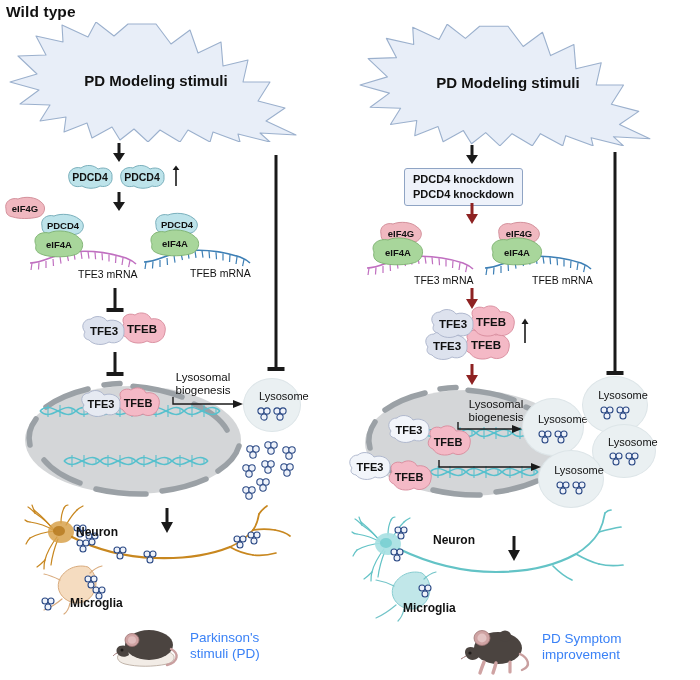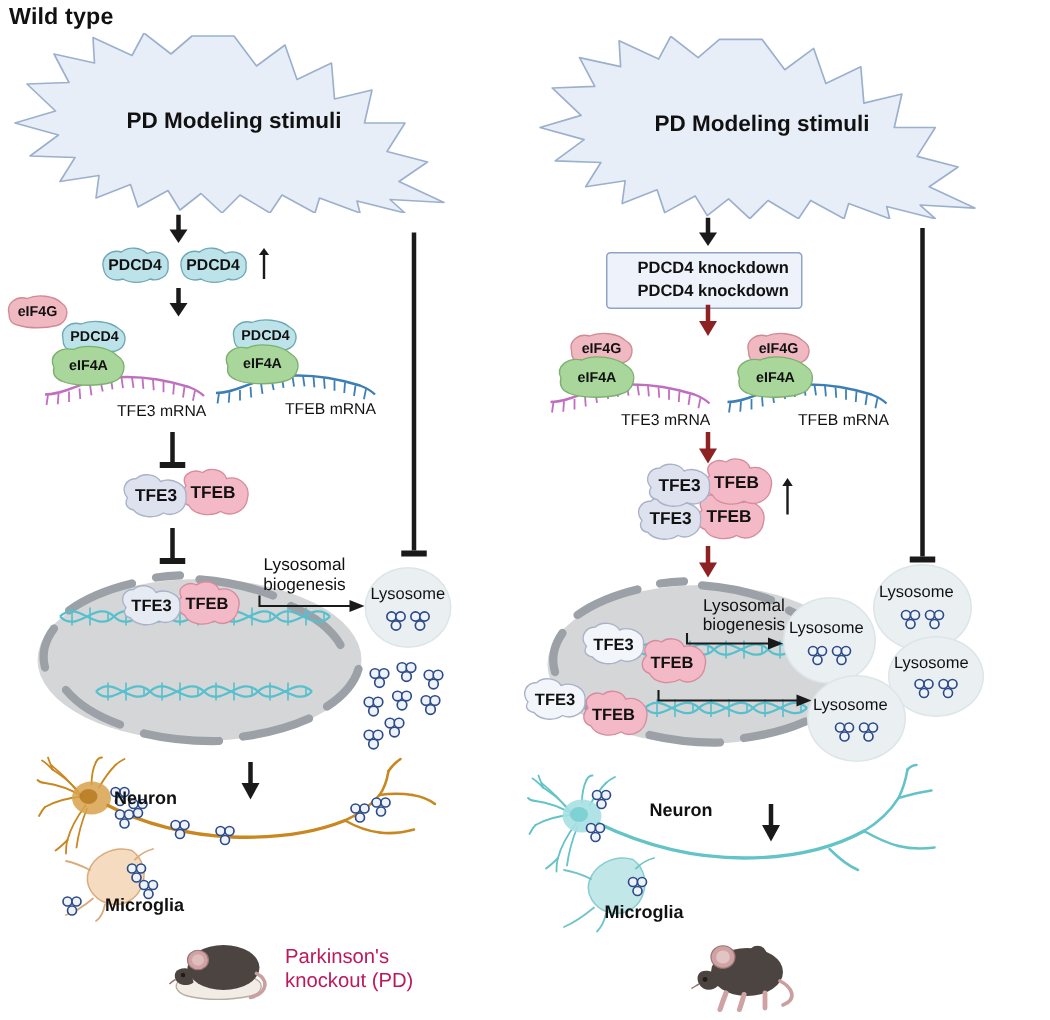--- a/index.html
+++ b/index.html
@@ -48,54 +48,54 @@
   
   .mrna{position:absolute;}
   .mrna svg{display:block;overflow:visible;}
   .mrna-label{
     position:absolute;font-size:10.5px;color:#111;white-space:nowrap;font-weight:500;
   }
 
   
   .ko-box{
     position:absolute;background:#eef2fa;border:1px solid #8fa4c4;
-    border-radius:3px;padding:3px 8px 4px 20px;
+    border-radius:3px;padding:3px 8px 4px 8px;
     font-size:11px;font-weight:bold;color:#111;line-height:1.33;white-space:nowrap;
   }
 
   
   .nucleus{position:absolute;}
   .nucleus svg{display:block;overflow:visible;}
 
   
   .lyso{position:absolute;}
   .lyso .bubble{
     position:absolute;inset:0;border-radius:50%;
     background:#eaf0f2;border:1px solid #dde5e8;
   }
   .lyso .txt{
-    position:absolute;left:4px;right:0;
+    position:absolute;left:16px;right:0;text-align:center;
     font-size:11px;color:#111;white-space:nowrap;
   }
 
   
   .lbl{position:absolute;font-size:11px;color:#111;white-space:nowrap;}
   .lbl.b{font-weight:bold;font-size:12px;}
 
   .bio-lbl{position:absolute;font-size:11.5px;color:#111;line-height:1.16;white-space:nowrap;text-align:center;}
 
   
   .art{position:absolute;}
   .art svg{display:block;overflow:visible;}
 
   .updown{position:absolute;}
   .updown svg{display:block;}
 
   .outcome{
-    position:absolute;font-size:13.5px;font-weight:500;color:#be185d;line-height:1.18;white-space:nowrap;
+    position:absolute;font-size:13.5px;font-weight:500;color:#3b82f6;line-height:1.18;white-space:nowrap;
   }
 </style>
 </head>
 <body>
 
 <div class="panel panel-left">
 
   <div class="panel-title" style="left:6px;top:3px;">Wild type</div>
 
   <div class="burst" style="left:8px;top:22px;width:296px;height:120px;">
@@ -473,21 +473,21 @@
       <path d="M14 24 C6 22 2 26 4 31 C6 35 12 36 16 33 Z" fill="#4b4440"></path>
       <ellipse cx="19" cy="18" rx="7" ry="6.5" fill="#cfa3a3" stroke="#9e7474" stroke-width="0.8"></ellipse>
       <ellipse cx="19" cy="18" rx="4" ry="3.8" fill="#e0bdbd"></ellipse>
       <circle cx="9" cy="28" r="1.5" fill="#211d1b"></circle>
       <path d="M4 31 C2 32 1 33 0 34" stroke="#9e7474" stroke-width="1" fill="none"></path>
       <path d="M58 27 C66 31 66 40 54 43" stroke="#c99f9f" stroke-width="2.4" fill="none" stroke-linecap="round"></path>
     </svg>
   </div>
   <div class="outcome" style="left:190px;top:630px;">
     <span>Parkinson's</span><br>
-    <span>knockout (PD)</span>
+    <span>stimuli (PD)</span>
   </div>
 </div>
 
 <div class="panel panel-right">
 
 
   <div class="burst" style="left:8px;top:24px;width:300px;height:122px;">
     <svg width="300" height="122" viewBox="0 0 296 120">
       <polygon points="148,2 163,22 182,8 190,31 213,20 215,44 240,38 235,60 262,60 250,79 277,86 258,99 288,113 252,111 262,120 230,112 232,120 205,110 202,120 180,108 172,120 152,108 140,120 126,107 112,118 104,105 84,116 79,101 56,110 58,95 32,99 42,83 12,82 31,68 2,60 29,52 10,34 38,33 28,14 55,20 54,3 80,15 88,0 106,14 120,2" fill="#e8eef8" stroke="#9bb0cd" stroke-width="1.1" stroke-linejoin="round"></polygon>
     </svg>
@@ -868,13 +868,17 @@
       <ellipse cx="22" cy="14" rx="4.6" ry="4.4" fill="#e3c3c3"></ellipse>
       <ellipse cx="45" cy="12" rx="6" ry="5.5" fill="#4b4440"></ellipse>
       <circle cx="10" cy="29" r="1.6" fill="#211d1b"></circle>
       <path d="M6 32 C4 33 3 34 1 35" stroke="#9e7474" stroke-width="1" fill="none"></path>
       <path d="M60 30 C68 34 72 42 62 46" stroke="#c99f9f" stroke-width="2.4" fill="none" stroke-linecap="round"></path>
       <path d="M24 38 C22 43 21 46 20 49" stroke="#cfa3a3" stroke-width="3.4" fill="none" stroke-linecap="round"></path>
       <path d="M36 39 C35 43 34 46 33 49" stroke="#cfa3a3" stroke-width="3.4" fill="none" stroke-linecap="round"></path>
       <path d="M50 38 C50 42 50 45 50 48" stroke="#cfa3a3" stroke-width="3.2" fill="none" stroke-linecap="round"></path>
     </svg>
   </div>
+  <div class="outcome" style="left:192px;top:631px;">
+    <span>PD Symptom</span><br>
+    <span>improvement</span>
+  </div>
 </div>
 
 </body></html>

